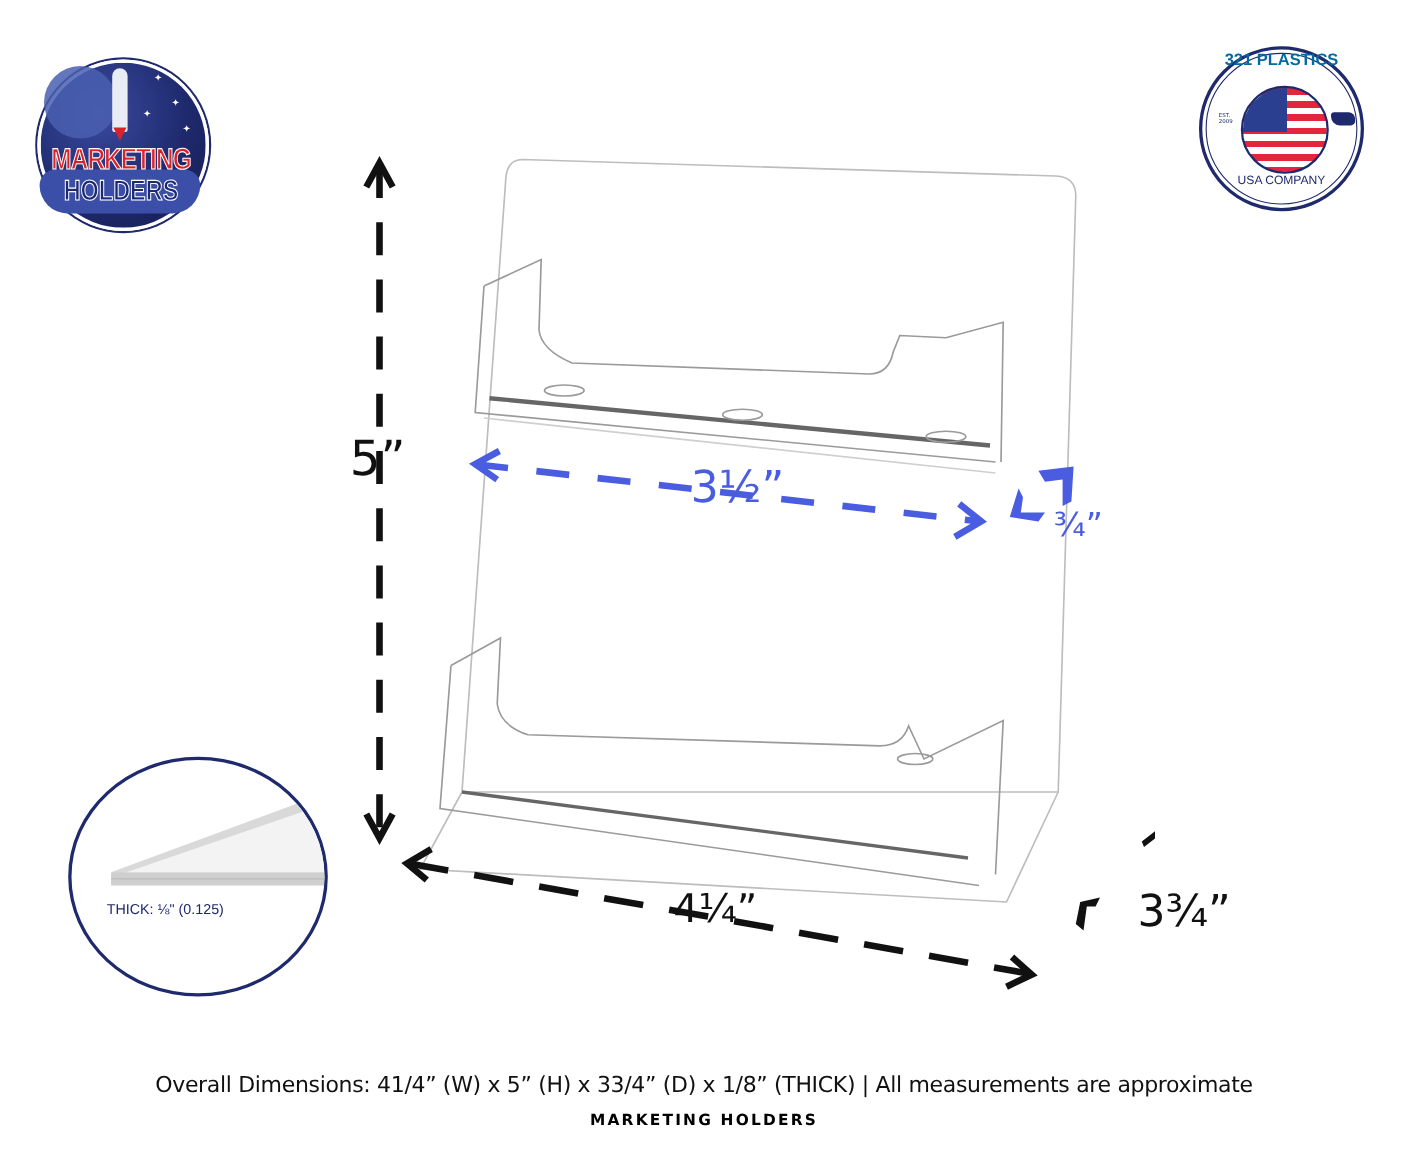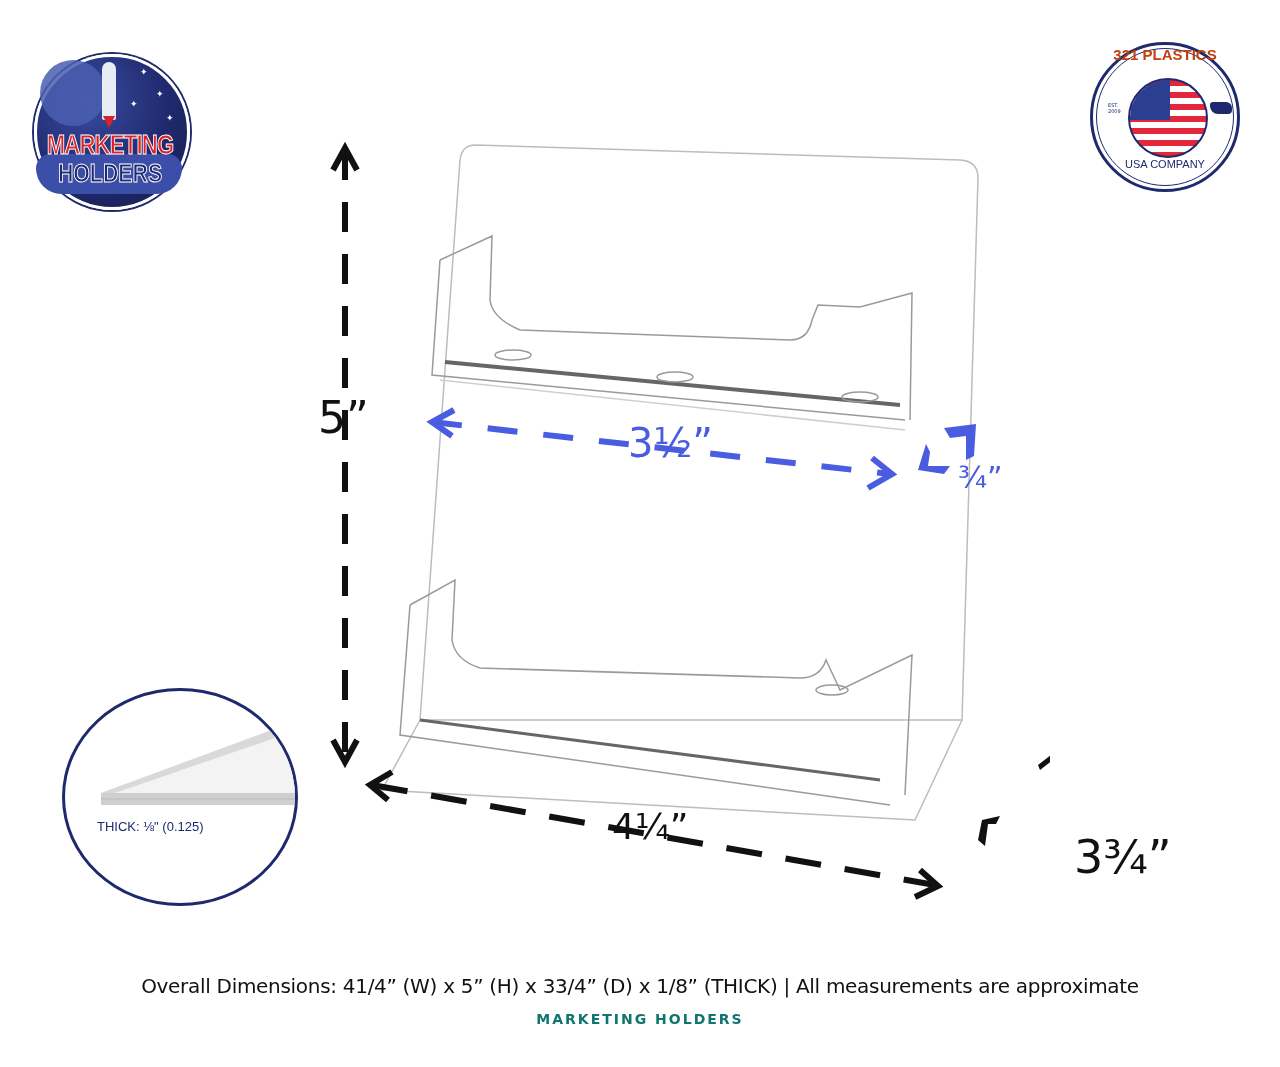--- a/index.html
+++ b/index.html
@@ -13,39 +13,39 @@
   .logo-left .star { position: absolute; color: #ffffff; font-size: 9px; line-height: 1; }
   .logo-left .cloud { position: absolute; left: 6px; top: 100px; width: 146px; height: 40px; background: #3c4fa8; border-radius: 40px 40px 70px 70px; }
   .logo-left .t1 { position: absolute; left: 0; top: 76px; width: 160px; text-align: center; font-family: "Liberation Sans", sans-serif; font-weight: bold; font-size: 27px; color: #d8232a; letter-spacing: -1px; transform: scaleX(0.82); transform-origin: center; -webkit-text-stroke: 1px #ffffff; }
   .logo-left .t2 { position: absolute; left: 0; top: 104px; width: 160px; text-align: center; font-family: "Liberation Sans", sans-serif; font-weight: bold; font-size: 26px; color: #1f2a6e; letter-spacing: 0px; transform: scaleX(0.82); transform-origin: center; -webkit-text-stroke: 1px #ffffff; }
 
   .logo-right { left: 1088px; top: 40px; width: 170px; height: 150px; }
   .logo-right .ring { position: absolute; left: 2px; top: 2px; width: 150px; height: 150px; border-radius: 50%; border: 3px solid #1f2a6e; box-sizing: border-box; }
   .logo-right .ring2 { position: absolute; left: 8px; top: 8px; width: 138px; height: 138px; border-radius: 50%; border: 1.5px solid #1f2a6e; box-sizing: border-box; }
   .logo-right .flag { position: absolute; left: 40px; top: 38px; width: 76px; height: 76px; border-radius: 50%; overflow: hidden; border: 2px solid #1f2a6e; background: repeating-linear-gradient(180deg, #e3263b 0px, #e3263b 6px, #ffffff 6px, #ffffff 12px); }
   .logo-right .canton { position: absolute; left: 0; top: 0; width: 40px; height: 40px; background: #2a3f8f; }
-  .logo-right .arc-top { position: absolute; left: 0; top: 6px; width: 154px; text-align: center; font-family: "Liberation Sans", sans-serif; font-weight: bold; font-size: 15px; color: #c2410c; }
+  .logo-right .arc-top { position: absolute; left: 0; top: 6px; width: 154px; text-align: center; font-family: "Liberation Sans", sans-serif; font-weight: bold; font-size: 15px; color: #0369a1; }
   .logo-right .arc-bot { position: absolute; left: 0; top: 118px; width: 154px; text-align: center; font-family: "Liberation Sans", sans-serif; font-weight: normal; font-size: 11px; color: #1f2a6e; }
   .logo-right .usa-map { position: absolute; left: 122px; top: 62px; width: 22px; height: 12px; background: #1f2a6e; border-radius: 3px 6px 4px 8px; }
   .logo-right .est { position: absolute; left: 20px; top: 62px; font-size: 5px; color: #1f2a6e; line-height: 6px; width: 10px; text-align: center; }
 
   .product { left: 330px; top: 130px; width: 720px; height: 780px; }
   .dim-label { font-family: "DejaVu Sans", sans-serif; color: #111111; }
   .dim-5 { left: 318px; top: 392px; font-size: 44px; }
   .dim-414 { left: 612px; top: 806px; font-size: 36px; }
-  .dim-334 { left: 1034px; top: 830px; font-size: 46px; margin-left: 40px; }
+  .dim-334 { left: 1034px; top: 806px; font-size: 40px; }
   .dim-312 { left: 628px; top: 420px; font-size: 40px; color: #4a5ce0; text-align: right; }
   .dim-34 { left: 958px; top: 460px; font-size: 30px; color: #4a5ce0; }
 
   .inset { left: 62px; top: 688px; width: 236px; height: 218px; border-radius: 50%; border: 3px solid #1f2a6e; box-sizing: border-box; background: #ffffff; overflow: hidden; }
   .inset-label { position: absolute; left: 32px; top: 128px; font-family: "Liberation Sans", sans-serif; font-size: 13px; color: #1f2a6e; white-space: nowrap; }
   .inset-label b { font-weight: normal; }
 
   .footer-line { left: 0; top: 974px; width: 1280px; text-align: center; font-family: "DejaVu Sans", sans-serif; font-size: 20px; color: #111111; white-space: nowrap; letter-spacing: -0.3px; }
-  .footer-brand { left: 0; top: 1011px; width: 1280px; text-align: center; font-family: "DejaVu Sans", sans-serif; font-weight: bold; font-size: 14px; letter-spacing: 2px; color: #0f766e; }
+  .footer-brand { left: 0; top: 1011px; width: 1280px; text-align: center; font-family: "DejaVu Sans", sans-serif; font-weight: bold; font-size: 14px; letter-spacing: 2px; color: #000000; }
 </style>
 </head>
 <body>
 
 <div class="abs logo-left">
   <div class="disc"></div>
   <div class="moon"></div>
   <span class="star" style="left:110px;top:14px">✦</span>
   <span class="star" style="left:126px;top:36px">✦</span>
   <span class="star" style="left:100px;top:46px">✦</span>

